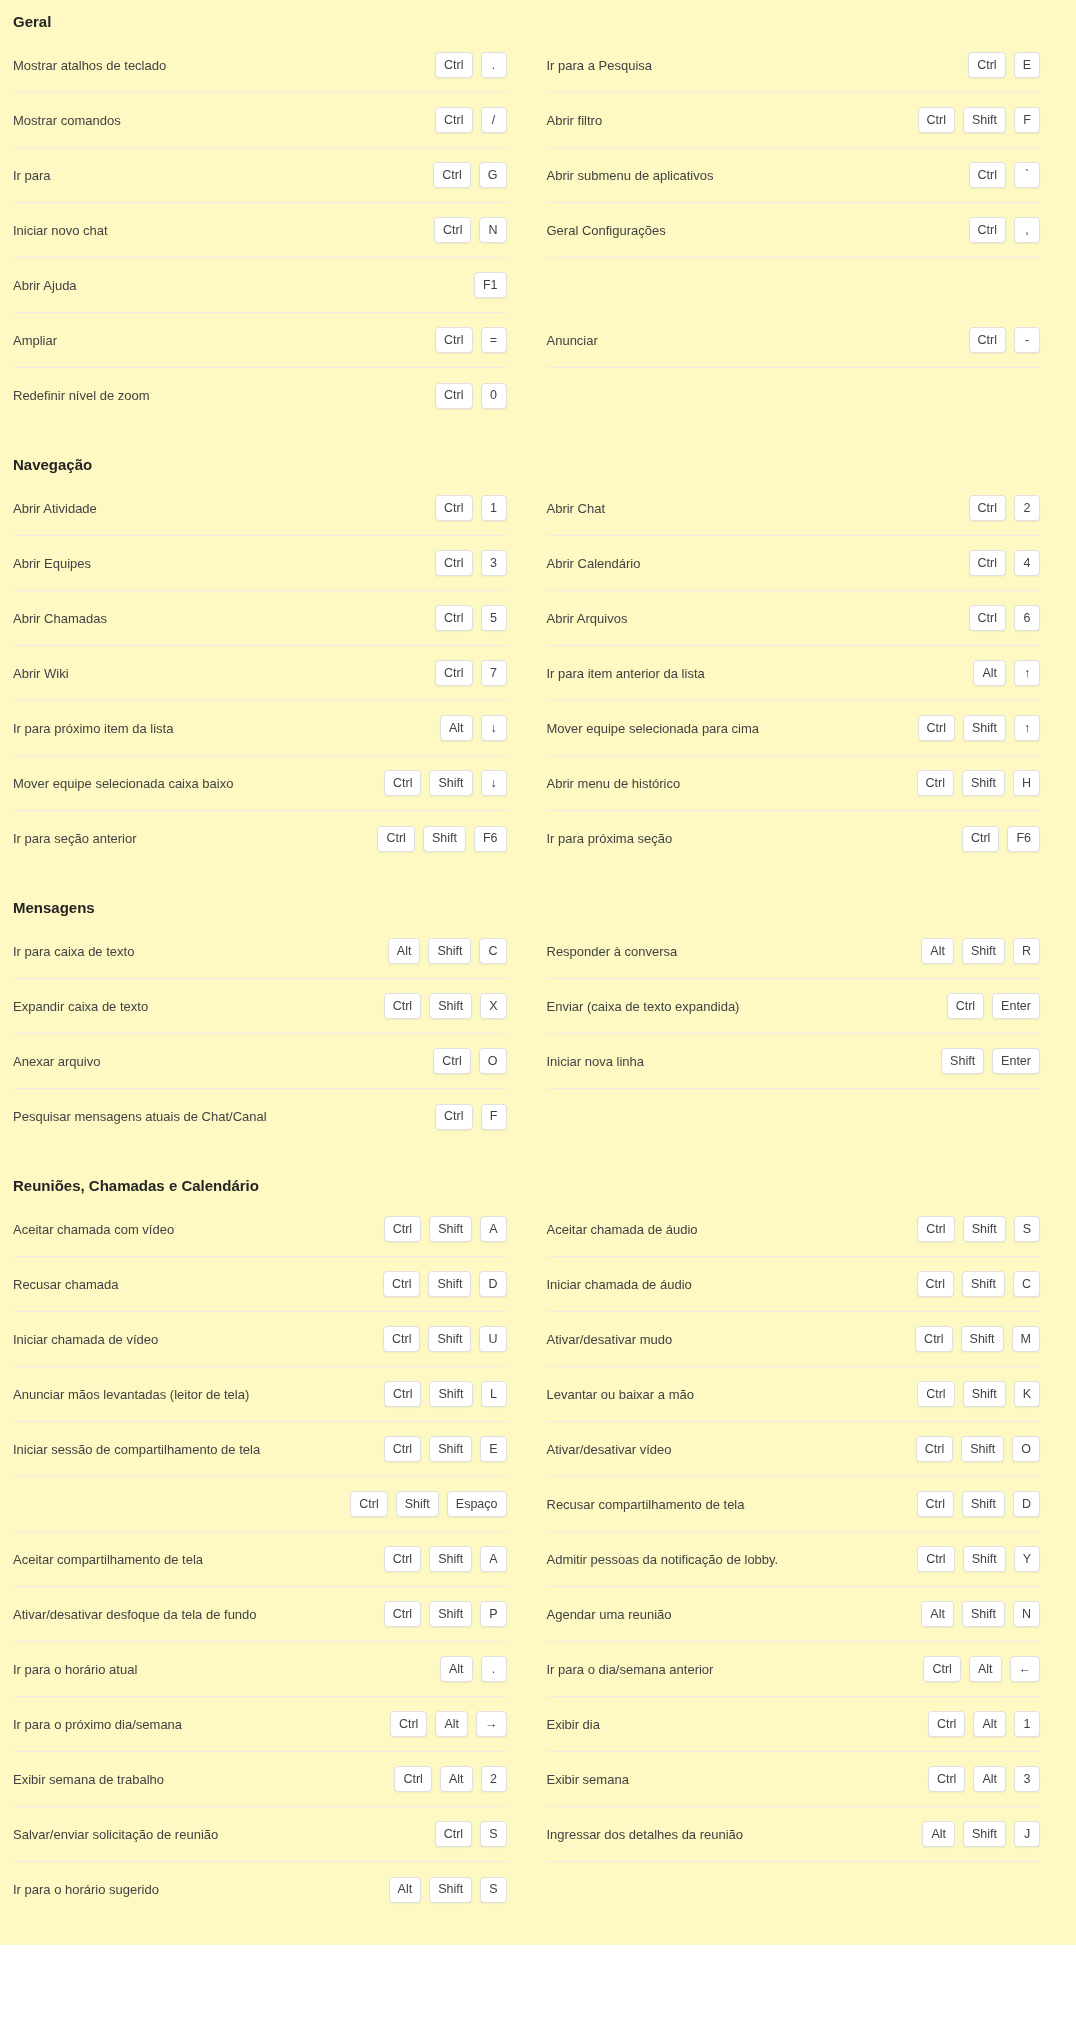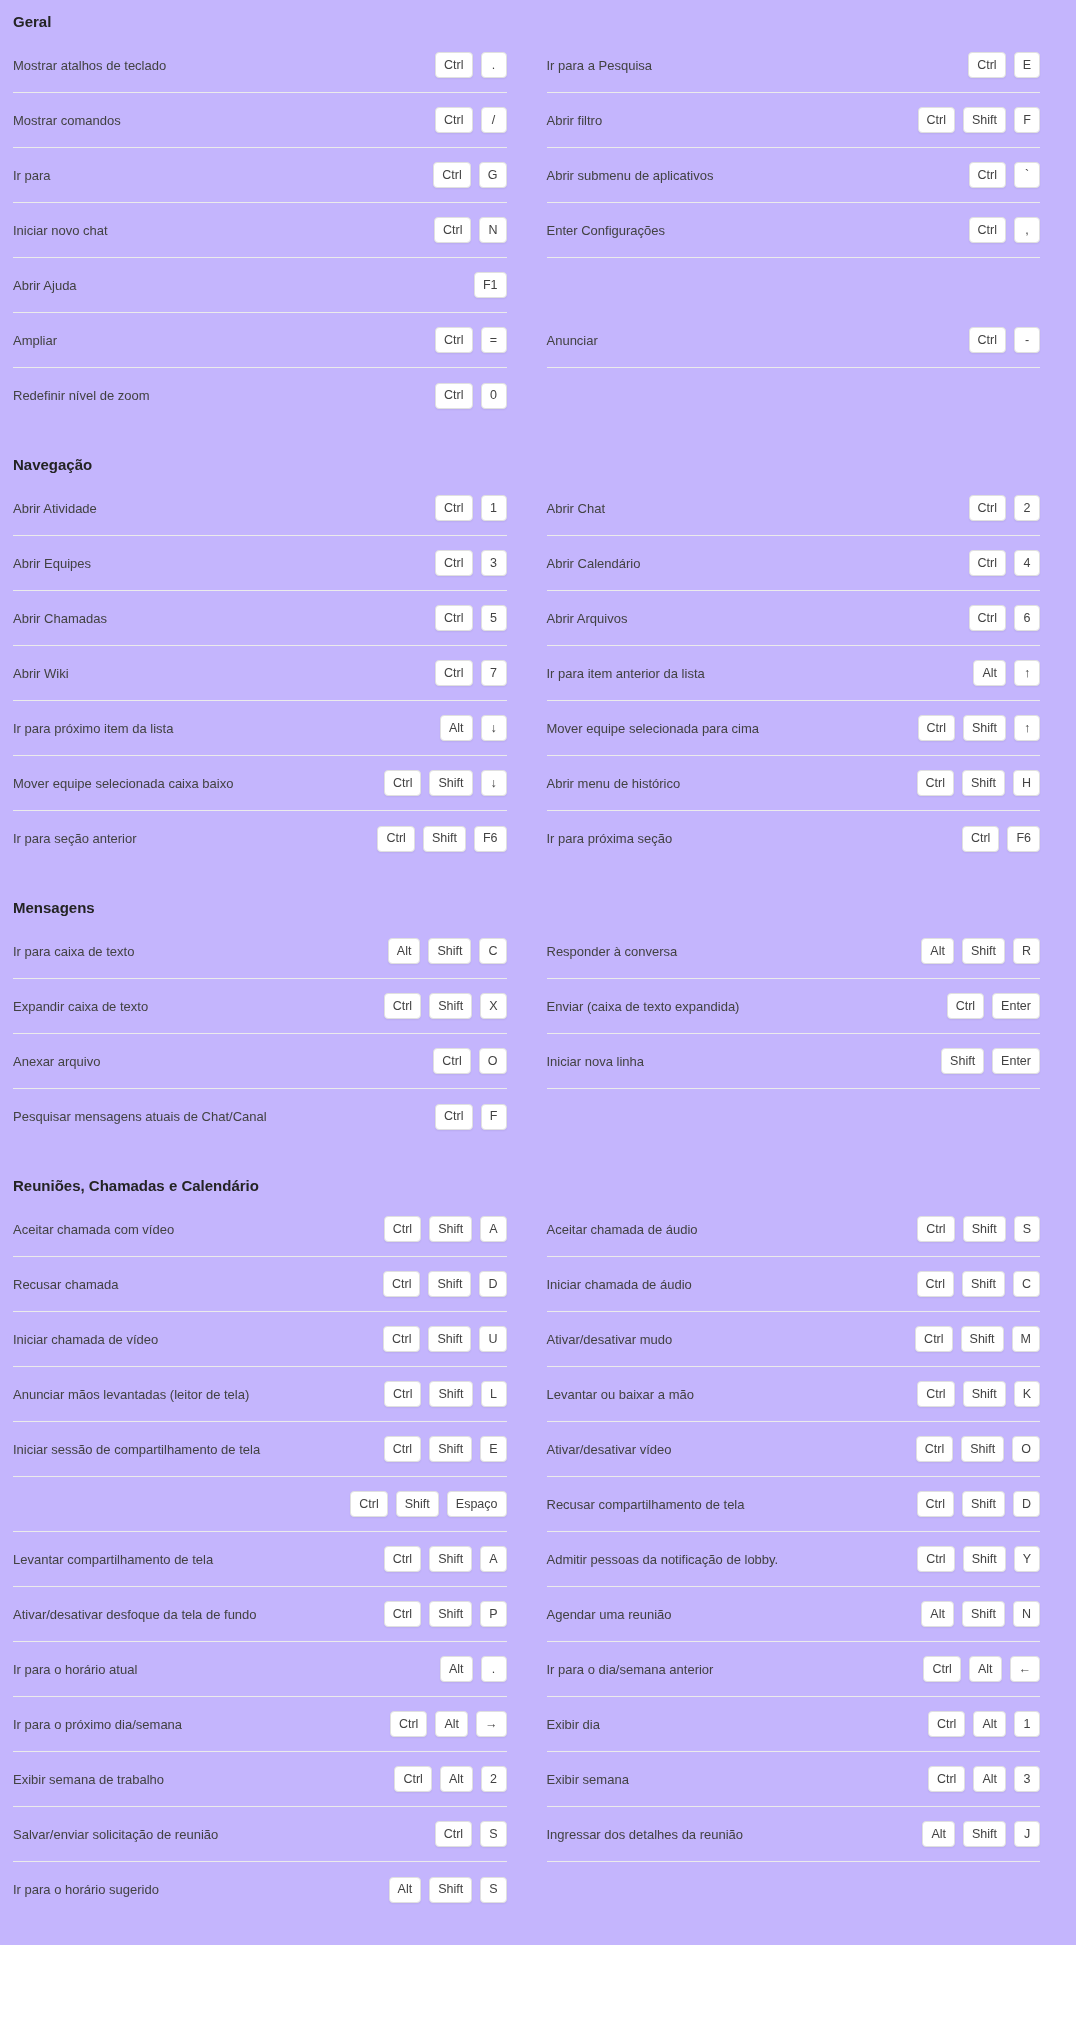--- a/index.html
+++ b/index.html
@@ -6,21 +6,21 @@
     margin: 0;
     padding: 0;
     background: #ffffff;
     font-family: "Liberation Sans", "DejaVu Sans", sans-serif;
     color: #424242;
   }
   .page {
     width: 1076px;
     box-sizing: border-box;
     padding: 10px 36px 28px 13px;
-    background: #c4b5fd;
+    background: #fef9c3;
   }
   .shortcut-section { display: block; }
   .section-title {
     font-size: 15px;
     font-weight: 700;
     color: #242424;
     margin: 32px 0 6px 0;
     line-height: 20px;
   }
   .shortcut-section:first-of-type .section-title { margin-top: 2px; }
@@ -130,21 +130,21 @@
       </div>
       <div class="row">
         <div class="cell">
           <div class="label">Iniciar novo chat</div>
           <div class="keys">
             <kbd class="key">Ctrl</kbd>
             <kbd class="key">N</kbd>
           </div>
         </div>
         <div class="cell">
-          <div class="label">Enter Configurações</div>
+          <div class="label">Geral Configurações</div>
           <div class="keys">
             <kbd class="key">Ctrl</kbd>
             <kbd class="key">,</kbd>
           </div>
         </div>
       </div>
       <div class="row">
         <div class="cell">
           <div class="label">Abrir Ajuda</div>
           <div class="keys">
@@ -466,21 +466,21 @@
           <div class="label">Recusar compartilhamento de tela</div>
           <div class="keys">
             <kbd class="key">Ctrl</kbd>
             <kbd class="key">Shift</kbd>
             <kbd class="key">D</kbd>
           </div>
         </div>
       </div>
       <div class="row">
         <div class="cell">
-          <div class="label">Levantar compartilhamento de tela</div>
+          <div class="label">Aceitar compartilhamento de tela</div>
           <div class="keys">
             <kbd class="key">Ctrl</kbd>
             <kbd class="key">Shift</kbd>
             <kbd class="key">A</kbd>
           </div>
         </div>
         <div class="cell">
           <div class="label">Admitir pessoas da notificação de lobby.</div>
           <div class="keys">
             <kbd class="key">Ctrl</kbd>

